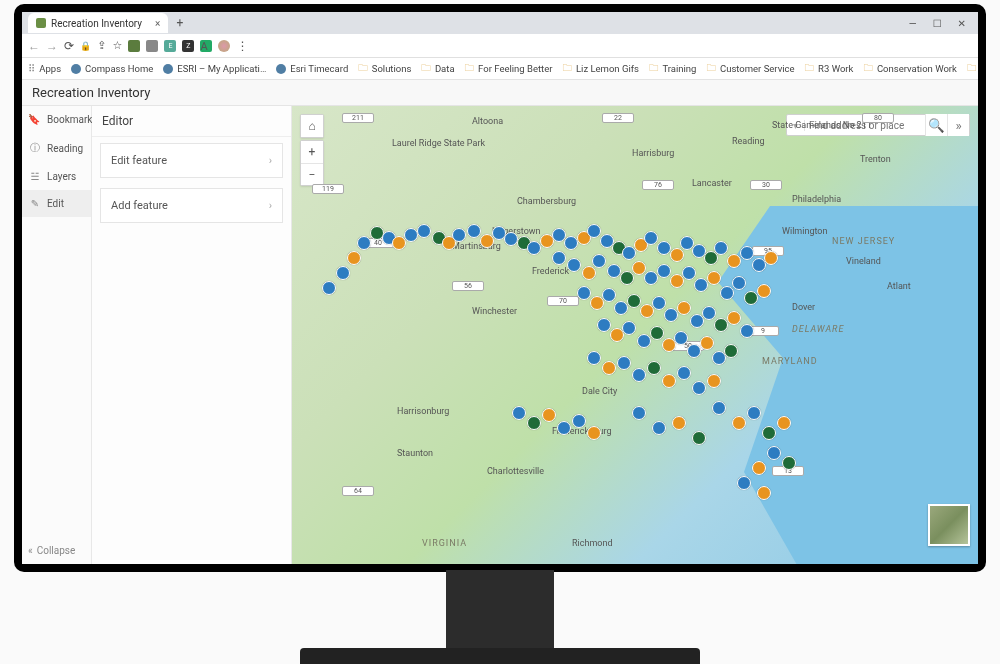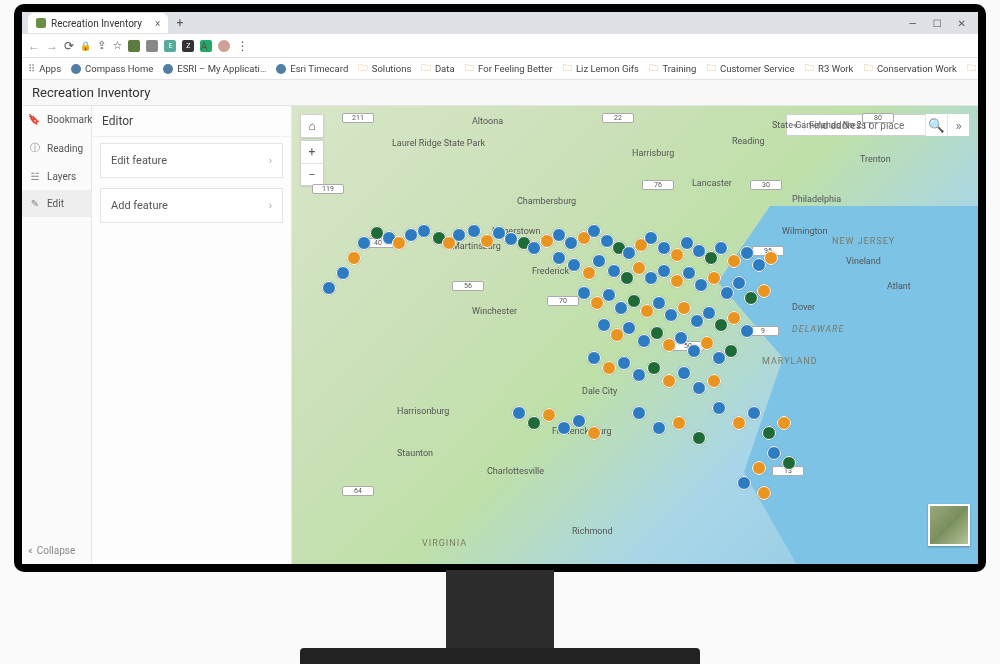--- a/index.html
+++ b/index.html
@@ -254,21 +254,21 @@
           <div class="city" style="left: 480px; top: 14px;">State Gamelands No 211</div>
           <div class="city" style="left: 160px; top: 135px;">Martinsburg</div>
           <div class="city" style="left: 200px; top: 120px;">Hagerstown</div>
           <div class="city" style="left: 240px; top: 160px;">Frederick</div>
           <div class="city" style="left: 180px; top: 200px;">Winchester</div>
           <div class="city" style="left: 290px; top: 280px;">Dale City</div>
           <div class="city" style="left: 260px; top: 320px;">Fredericksburg</div>
           <div class="city" style="left: 105px; top: 300px;">Harrisonburg</div>
           <div class="city" style="left: 105px; top: 342px;">Staunton</div>
           <div class="city" style="left: 195px; top: 360px;">Charlottesville</div>
-          <div class="city" style="left: 280px; top: 420px;">Richmond</div>
+          <div class="city" style="left: 280px; top: 432px;">Richmond</div>
           <div class="road" style="left: 50px; top: 7px;">211</div>
           <div class="road" style="left: 310px; top: 7px;">22</div>
           <div class="road" style="left: 570px; top: 7px;">80</div>
           <div class="road" style="left: 20px; top: 78px;">119</div>
           <div class="road" style="left: 350px; top: 74px;">76</div>
           <div class="road" style="left: 70px; top: 132px;">40</div>
           <div class="road" style="left: 460px; top: 140px;">95</div>
           <div class="road" style="left: 458px; top: 74px;">30</div>
           <div class="road" style="left: 160px; top: 175px;">56</div>
           <div class="road" style="left: 255px; top: 190px;">70</div>

